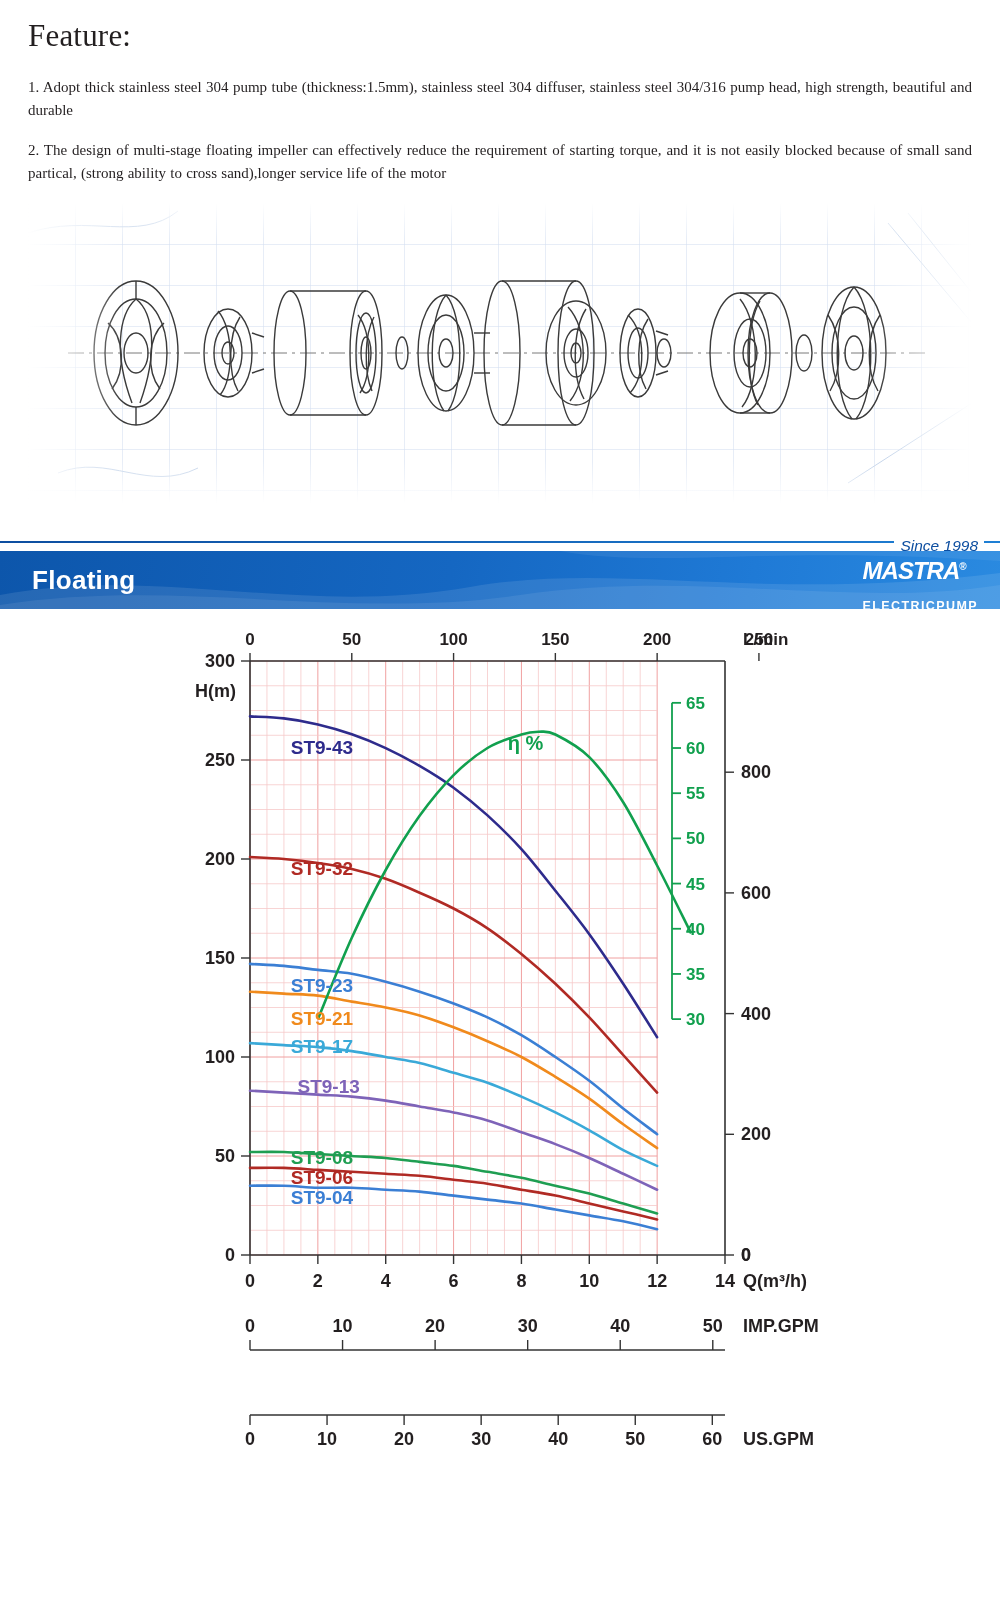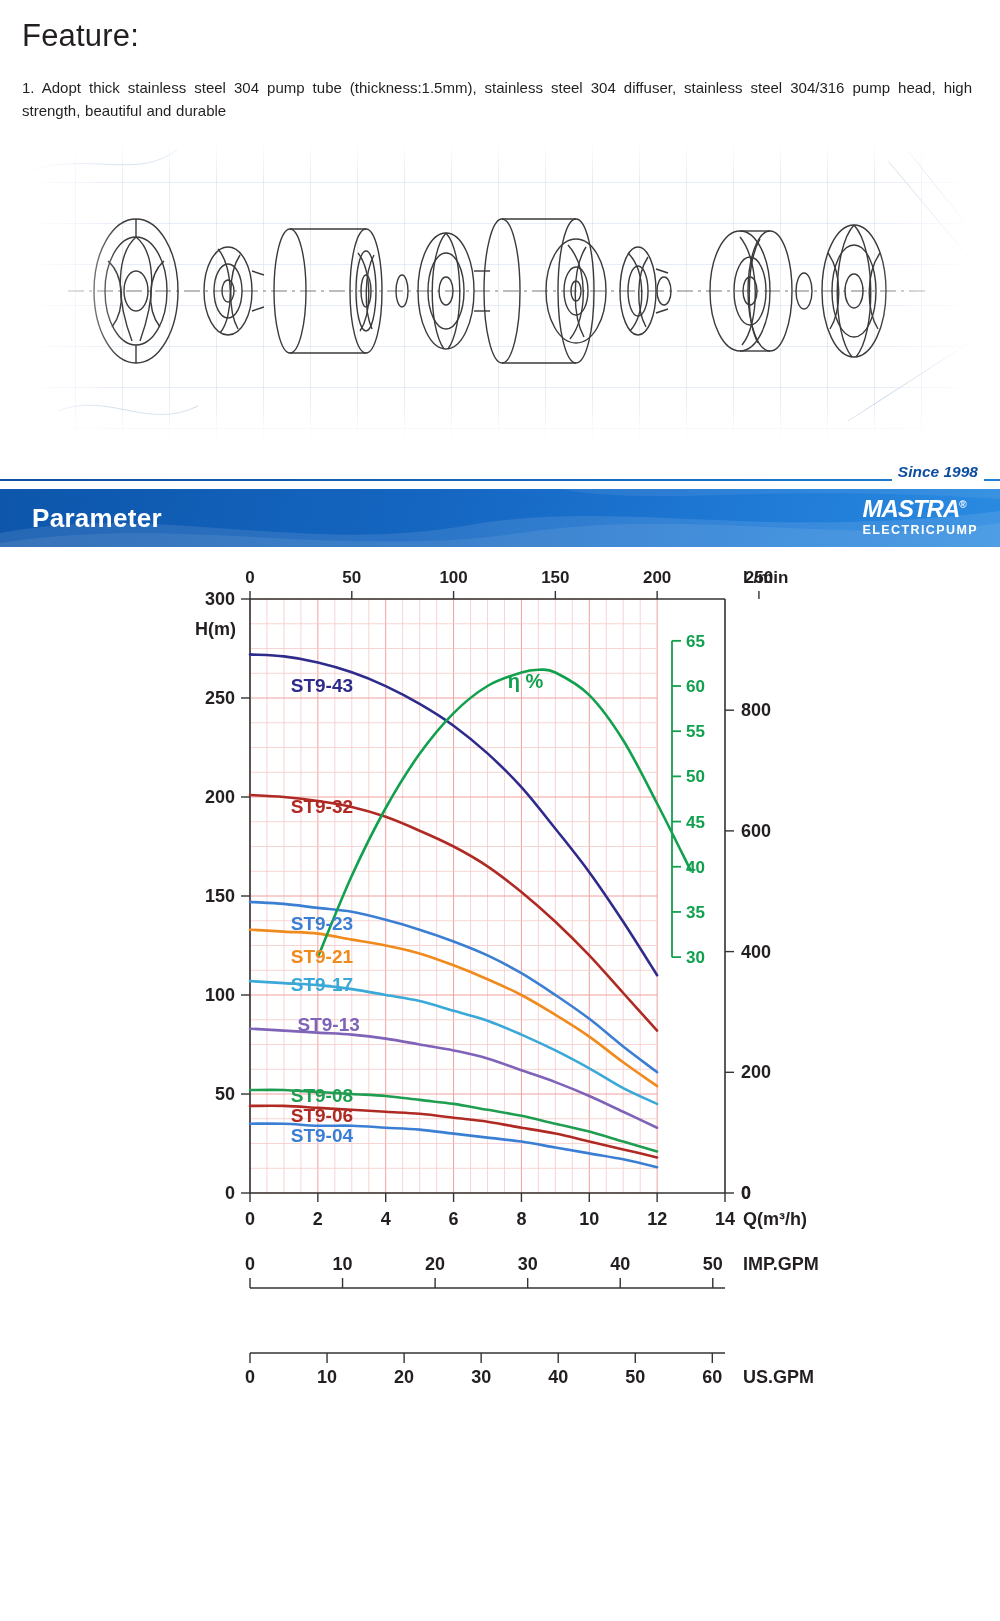--- a/index.html
+++ b/index.html
@@ -8,21 +8,21 @@
     width: 1000px;
     height: 1621px;
     background: #ffffff;
     font-family: "Liberation Sans", sans-serif;
     color: #231f20;
     overflow: hidden;
     position: relative;
   }
 
   
-  .feature-wrap { padding: 18px 28px 0 22px; }
+  .feature-wrap { padding: 18px 28px 0 28px; font-family: Liberation Serif, serif; }
   .feature-title {
     font-size: 31px;
     font-weight: 400;
     letter-spacing: .2px;
     margin: 0 0 22px 0;
     color: #231f20;
   }
   .feature-p {
     font-size: 15px;
     line-height: 1.55;
@@ -57,24 +57,24 @@
   }
   .since-line {
     position: absolute;
     left: 0; right: 0; top: 16px;
     height: 2px;
     background: linear-gradient(to right, #0d4ea0, #1e7fd4);
   }
   .since-text {
     position: absolute;
     right: 16px;
-    top: 0;
+    top: 12px;
     font-size: 15.5px;
     font-style: italic;
-    font-weight: bold;
+    font-weight: normal;
     color: #0d4ea0;
     background: #fff;
     padding: 0 6px;
   }
   .param-banner {
     position: relative;
     height: 58px;
     background: linear-gradient(100deg, #0d56ab 0%, #1567c2 45%, #1f7ad6 75%, #2a8ae0 100%);
     overflow: hidden;
   }
@@ -108,37 +108,38 @@
   }
   .brand-reg {
     font-size: 10px;
     vertical-align: super;
     font-style: normal;
   }
   .brand-sub {
     font-size: 12.5px;
     font-weight: bold;
     letter-spacing: 1.4px;
-    margin-top: 2px;
+    margin-top: 16px;
   }
 
   
   .chart-area {
     position: relative;
     width: 1000px;
     height: 845px;
   }
   .chart-svg { display: block; }
 </style>
 </head>
 <body>
 
 <div class="feature-wrap">
   <h1 class="feature-title">Feature:</h1>
   <p class="feature-p">1. Adopt thick stainless steel 304 pump tube (thickness:1.5mm),  stainless steel 304 diffuser,  stainless steel 304/316 pump head, high strength, beautiful and durable</p>
+  <p class="feature-p">2. The design of multi-stage floating impeller can effectively reduce the requirement of starting torque,  and it is not easily blocked because of small sand partical, (strong ability to cross sand),longer service life of the motor</p>
 </div>
 
 <div class="drawing-area">
   <svg class="drawing-svg" viewBox="0 0 944 300" preserveAspectRatio="none">
     <defs>
       <pattern id="bp" width="47" height="41" patternUnits="userSpaceOnUse">
         <path d="M47 0 L0 0 0 41" fill="none" stroke="#cfdcef" stroke-width="1"></path>
       </pattern>
       <linearGradient id="fadeL" x1="0" y1="0" x2="1" y2="0">
         <stop offset="0" stop-color="#ffffff" stop-opacity="1"></stop>
@@ -255,21 +256,21 @@
   <div class="since-line"></div>
   <div class="since-text">Since 1998</div>
 </div>
 
 <div class="param-banner">
   <svg class="wave" viewBox="0 0 1000 58" preserveAspectRatio="none">
     <path d="M0 44 C 160 14, 300 66, 470 36 C 620 10, 760 52, 1000 22 L1000 58 L0 58 Z" fill="#ffffff" opacity="0.10"></path>
     <path d="M0 54 C 180 26, 340 70, 520 44 C 700 18, 850 58, 1000 34 L1000 58 L0 58 Z" fill="#ffffff" opacity="0.08"></path>
     <path d="M560 0 C 660 18, 760 -6, 1000 10 L1000 0 Z" fill="#ffffff" opacity="0.07"></path>
   </svg>
-  <div class="param-title">Parameter</div>
+  <div class="param-title">Floating</div>
   <div class="brand">
     <div class="brand-mark">
       <span>MASTRA</span><span class="brand-reg">®</span>
     </div>
     <div class="brand-sub">ELECTRICPUMP</div>
   </div>
 </div>
 
 <div class="chart-area">
   <svg class="chart-svg" id="chart-svg" width="1000" height="845" viewBox="0 0 1000 845">

